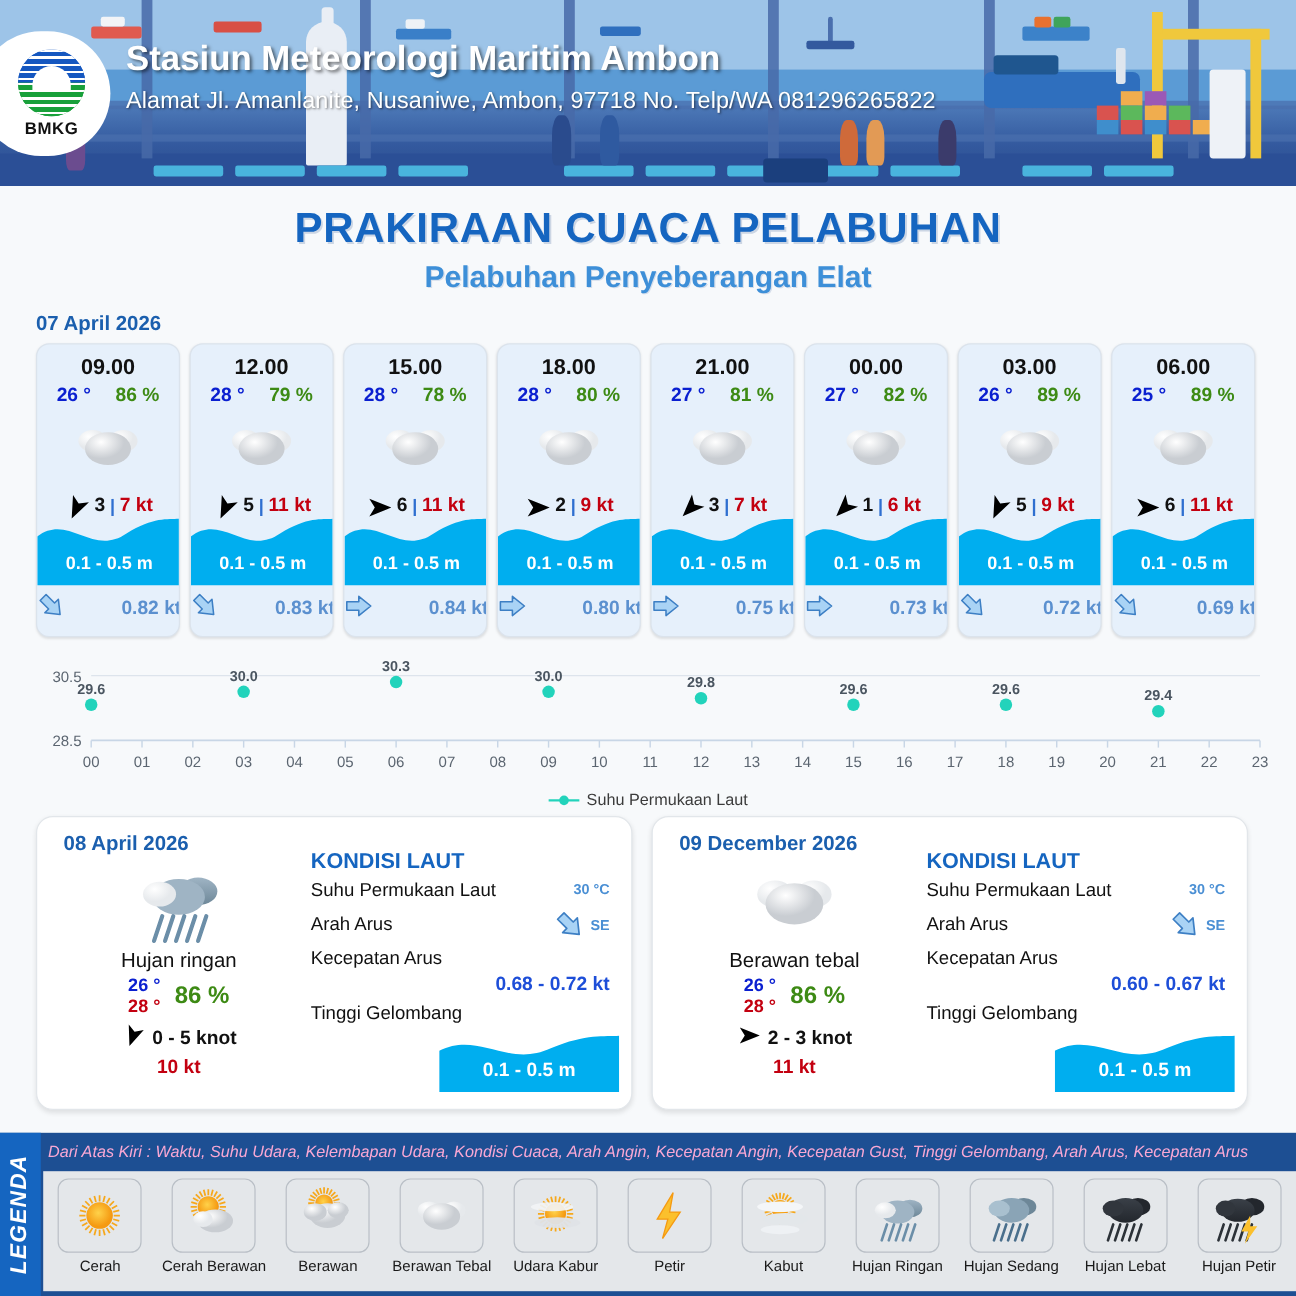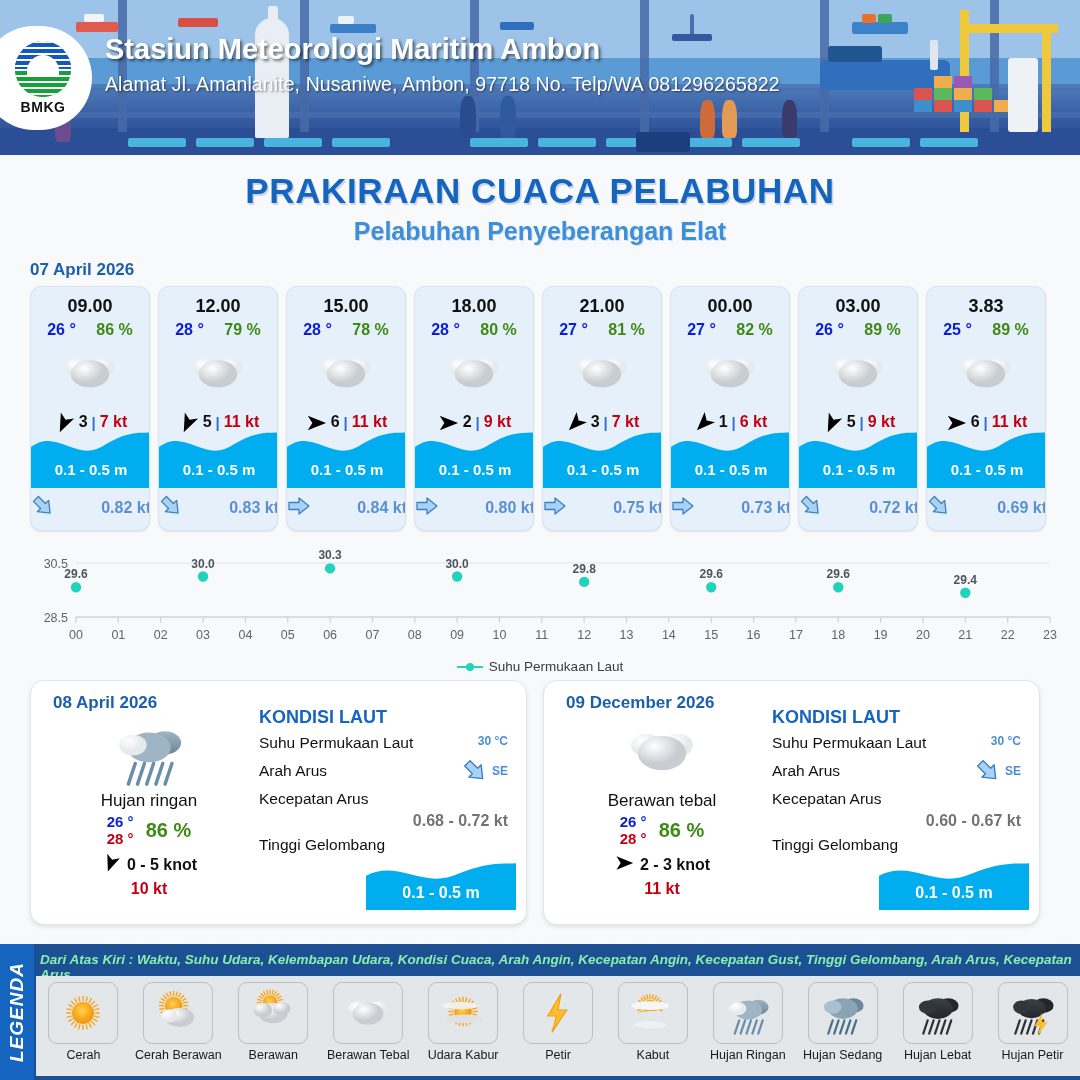--- a/index.html
+++ b/index.html
@@ -109,35 +109,35 @@
   .p-tmax { font-size:15px; font-weight:bold; color:#c30010; }
   .p-hum  { font-size:20px; font-weight:bold; color:#3d8a14; }
   .p-wind { display:flex; align-items:center; justify-content:center; gap:6px; margin-top:6px; }
   .p-wind-t { font-size:16px; font-weight:bold; color:#111; }
   .p-gust { font-size:16px; font-weight:bold; color:#c30010; margin-top:3px; }
   .p-right { position:absolute; left:228px; top:26px; width:255px; }
   .p-sea-h { font-size:18px; font-weight:bold; color:#1565c0; margin-bottom:6px; }
   .p-row { position:relative; height:28px; }
   .p-lbl { font-size:15.5px; color:#111; }
   .p-val { position:absolute; right:6px; top:0; font-size:12px; font-weight:bold; color:#4a8fd4; }
-  .p-val-sm { position:absolute; right:6px; top:22px; font-size:16px; font-weight:bold; color:#737373; }
+  .p-val-sm { position:absolute; right:6px; top:22px; font-size:16px; font-weight:bold; color:#1d4ed8; }
   .p-arrow-se { position:absolute; right:6px; top:-4px; display:flex; align-items:center; gap:4px; }
   .p-wavebox { position:absolute; right:10px; bottom:14px; width:150px; height:52px; }
   .p-wavebox svg { position:absolute; left:0; bottom:0; }
   .p-wave-txt { position:absolute; left:0; bottom:8px; width:150px; text-align:center;
                 font-size:16px; font-weight:bold; color:#fff; }
 
   
   .legend-bar { position:absolute; left:0; bottom:0; width:1080px; height:136px; background:#1d4f93; }
   .legend-side { position:absolute; left:0; top:0; width:34px; height:136px; background:#1565c0;
                  display:flex; align-items:center; justify-content:center; }
   .legend-side span { transform:rotate(-90deg); white-space:nowrap; color:#fff;
                       font-size:19px; font-weight:bold; font-style:italic; letter-spacing:1px; }
-  .legend-note { position:absolute; left:40px; top:8px; width:1034px; color:#86efac;
-                 font-size:13.5px; font-style:italic; font-weight:bold; }
+  .legend-note { position:absolute; left:40px; top:8px; width:1034px; color:#f9a8d4;
+                 font-size:13.5px; font-style:italic; font-weight:normal; }
   .legend-items { position:absolute; left:36px; top:32px; width:1044px; height:100px;
                   background:#e4e7ea; display:flex; align-items:flex-start; justify-content:space-around; padding-top:6px; }
   .leg-item { width:88px; text-align:center; }
   .leg-box { width:70px; height:62px; margin:0 auto; background:#e4e7ea;
              border:1px solid #b9bfc6; border-radius:9px; display:flex; align-items:center; justify-content:center; }
   .leg-cap { font-size:12.5px; color:#1a1a1a; margin-top:4px; }
 </style>
 </head>
 <body>
 
@@ -614,21 +614,21 @@
         <div class="wave-txt">0.1 - 0.5 m</div>
       </div>
       <div class="c-cur">
         <span><svg width="24" height="24" viewBox="0 0 24 24" style="transform:rotate(135deg)">
             <path d="M12 2 L20 12 L15.5 12 L15.5 22 L8.5 22 L8.5 12 L4 12 Z" fill="#a9d3f5" stroke="#3d7fc4" stroke-width="1.3" stroke-linejoin="round"></path>
           </svg></span>
         <span class="c-cur-v">0.72 kt</span>
       </div>
     </div>
     <div class="card">
-      <div class="c-time">3.83</div>
+      <div class="c-time">06.00</div>
       <div class="c-vals">
         <span class="c-temp">25 °</span>
         <span class="c-hum">89 %</span>
       </div>
       <div class="c-icon">
         <svg width="62" height="62" viewBox="0 0 68 68">
           <defs>
             <radialGradient id="g1" cx="35%" cy="30%">
               <stop offset="0%" stop-color="#ffffff"></stop>
               <stop offset="100%" stop-color="#c9cdd2"></stop>

